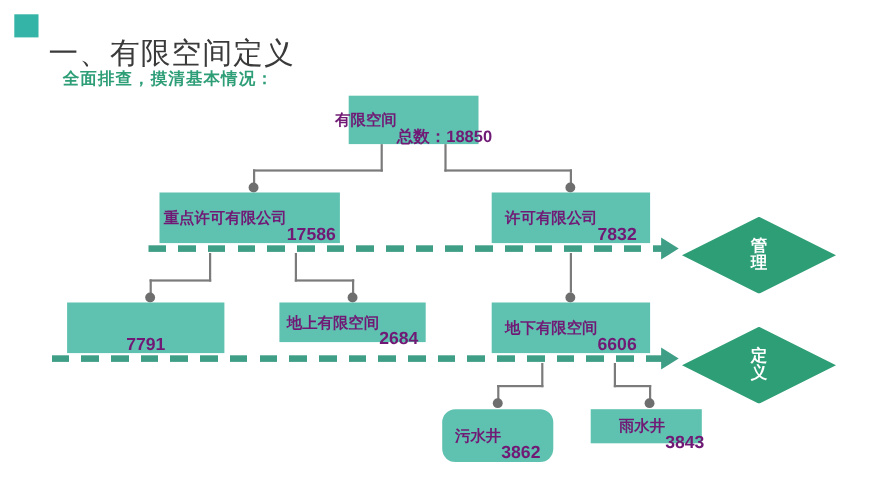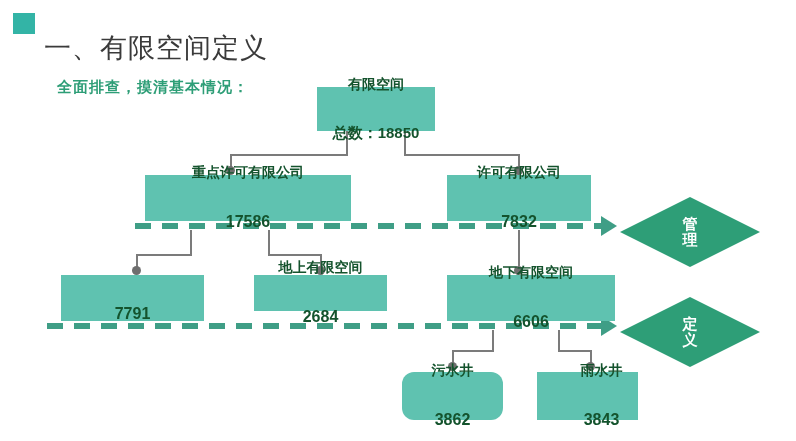--- a/index.html
+++ b/index.html
@@ -30,58 +30,58 @@
     left: 44px; top: 6px;
     font-size: 27px;
     font-weight: normal;
     color: #3a3a3a;
     letter-spacing: 1px;
     white-space: nowrap;
     margin-top: 24px;
   }
   .sub-title {
     position: absolute;
-    left: 57px; top: 78px;
+    left: 57px; top: 62px;
     font-size: 15px;
     font-weight: bold;
     color: #2e9e77;
     letter-spacing: 1px;
     white-space: nowrap;
   }
 
   
   .node {
     position: absolute;
     background: #5fc2b0;
-    color: #14532d;
+    color: #701a75;
     display: flex;
-    flex-direction: column;
+    flex-direction: row;
     align-items: center;
     justify-content: center;
     text-align: center;
     font-weight: bold;
     line-height: 1.18;
     box-sizing: border-box;
   }
   .node .n-label { font-size: 14px; white-space: nowrap; }
   .node .n-value { font-size: 16px; white-space: nowrap; margin-top: 32px; }
 
   .node.root { left: 317px; top: 87px; width: 118px; height: 44px; }
   .node.root .n-label { font-size: 14px; }
   .node.root .n-value { font-size: 15px; }
 
-  .node.lvl2a { left: 145px; top: 175px; width: 206px; height: 46px; }
+  .node.lvl2a { left: 145px; top: 175px; width: 164px; height: 46px; }
   .node.lvl2b { left: 447px; top: 175px; width: 144px; height: 46px; }
 
   .node.lvl3a { left: 61px;  top: 275px; width: 143px; height: 46px; }
   .node.lvl3b { left: 254px; top: 275px; width: 133px; height: 36px; }
-  .node.lvl3c { left: 447px; top: 275px; width: 168px; height: 46px; }
+  .node.lvl3c { left: 447px; top: 275px; width: 144px; height: 46px; }
 
   .node.lvl4a { left: 402px; top: 372px; width: 101px; height: 48px; border-radius: 12px; }
-  .node.lvl4b { left: 537px; top: 372px; width: 101px; height: 48px; padding-left: 28px; }
+  .node.lvl4b { left: 537px; top: 372px; width: 101px; height: 31px; padding-left: 28px; }
 
   
   .diamond-wrap {
     position: absolute;
     width: 140px;
     height: 70px;
   }
   .diamond-wrap.d1 { left: 620px; top: 197px; }
   .diamond-wrap.d2 { left: 620px; top: 297px; }
   .diamond-shape {

